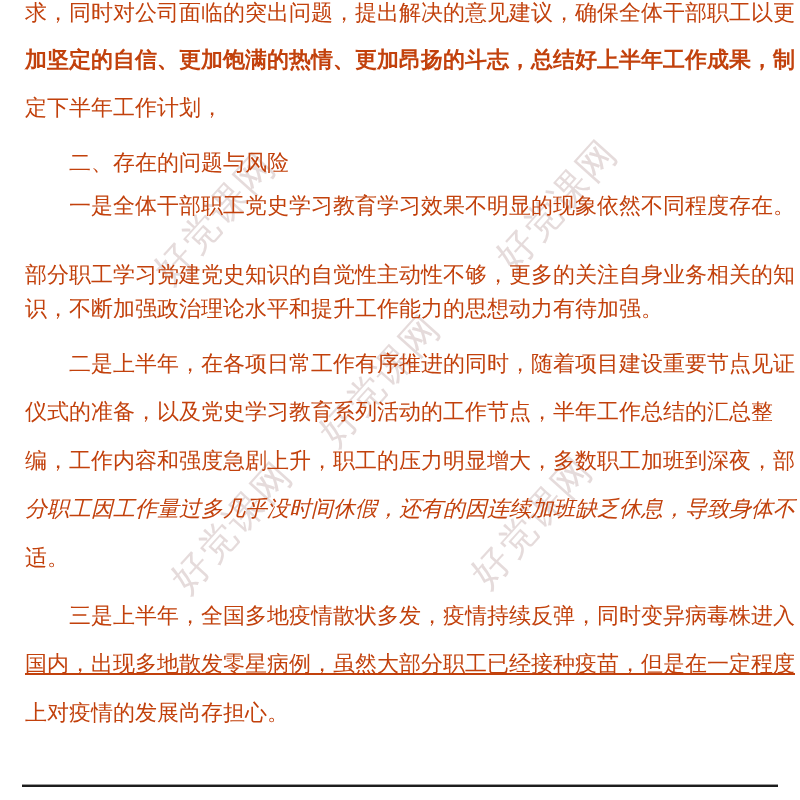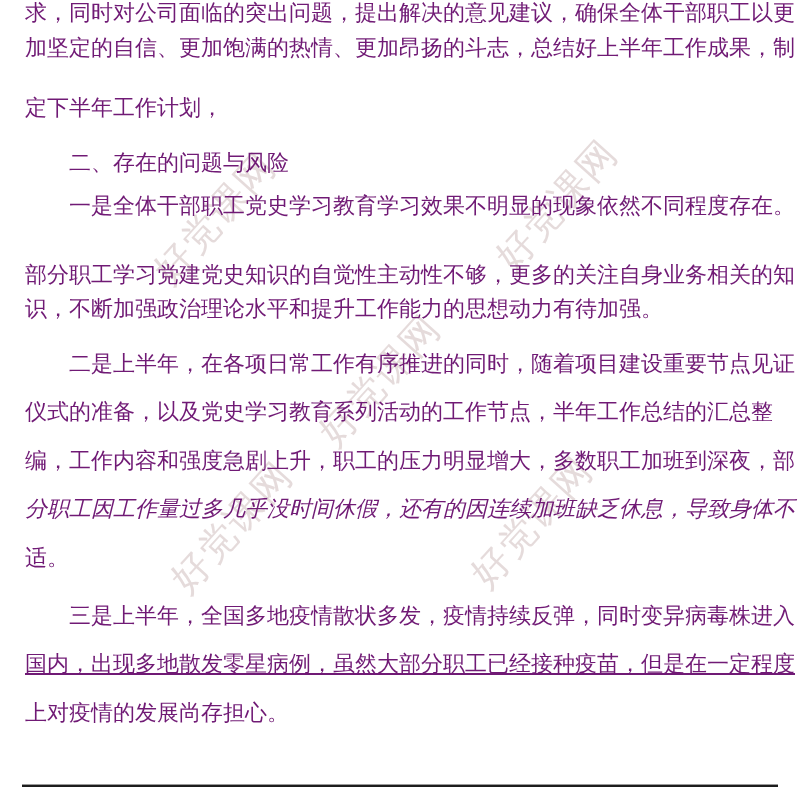--- a/index.html
+++ b/index.html
@@ -37,21 +37,21 @@
     inset: 0;
     z-index: 2;
   }
   .doc-line {
     position: absolute;
     left: 25px;
     width: 760px;
     height: 24px;
     font-size: 22px;
     line-height: 24px;
-    color: #701a75;
+    color: #c2410c;
     white-space: nowrap;
     letter-spacing: 0px;
   }
   .doc-line.indent {
     padding-left: 44px;
     width: 716px;
   }
   .footer-divider {
     position: absolute;
     left: 22px;
@@ -71,21 +71,21 @@
   <div class="watermark-layer">
     <div class="watermark" style="left:215px; top:218px;">好党课网</div>
     <div class="watermark" style="left:557px; top:205px;">好党课网</div>
     <div class="watermark" style="left:380px; top:380px;">好党课网</div>
     <div class="watermark" style="left:232px; top:527px;">好党课网</div>
     <div class="watermark" style="left:532px; top:522px;">好党课网</div>
   </div>
 
   <div class="text-layer">
     <div class="doc-line" style="top:1px;">求，同时对公司面临的突出问题，提出解决的意见建议，确保全体干部职工以更</div>
-    <div class="doc-line" style="top:36px;">加坚定的自信、更加饱满的热情、更加昂扬的斗志，总结好上半年工作成果，制</div>
+    <div class="doc-line" style="top:48px;font-weight:bold;">加坚定的自信、更加饱满的热情、更加昂扬的斗志，总结好上半年工作成果，制</div>
     <div class="doc-line" style="top:96px;">定下半年工作计划，</div>
     <div class="doc-line indent" style="top:151px;">二、存在的问题与风险</div>
     <div class="doc-line indent" style="top:194px;">一是全体干部职工党史学习教育学习效果不明显的现象依然不同程度存在。</div>
     <div class="doc-line" style="top:249px;margin-top:14px;">部分职工学习党建党史知识的自觉性主动性不够，更多的关注自身业务相关的知</div>
     <div class="doc-line" style="top:297px;">识，不断加强政治理论水平和提升工作能力的思想动力有待加强。</div>
     <div class="doc-line indent" style="top:352px;">二是上半年，在各项日常工作有序推进的同时，随着项目建设重要节点见证</div>
     <div class="doc-line" style="top:400px;">仪式的准备，以及党史学习教育系列活动的工作节点，半年工作总结的汇总整</div>
     <div class="doc-line" style="top:449px;">编，工作内容和强度急剧上升，职工的压力明显增大，多数职工加班到深夜，部</div>
     <div class="doc-line" style="top:497px;font-style:italic;">分职工因工作量过多几乎没时间休假，还有的因连续加班缺乏休息，导致身体不</div>
     <div class="doc-line" style="top:546px;">适。</div>

